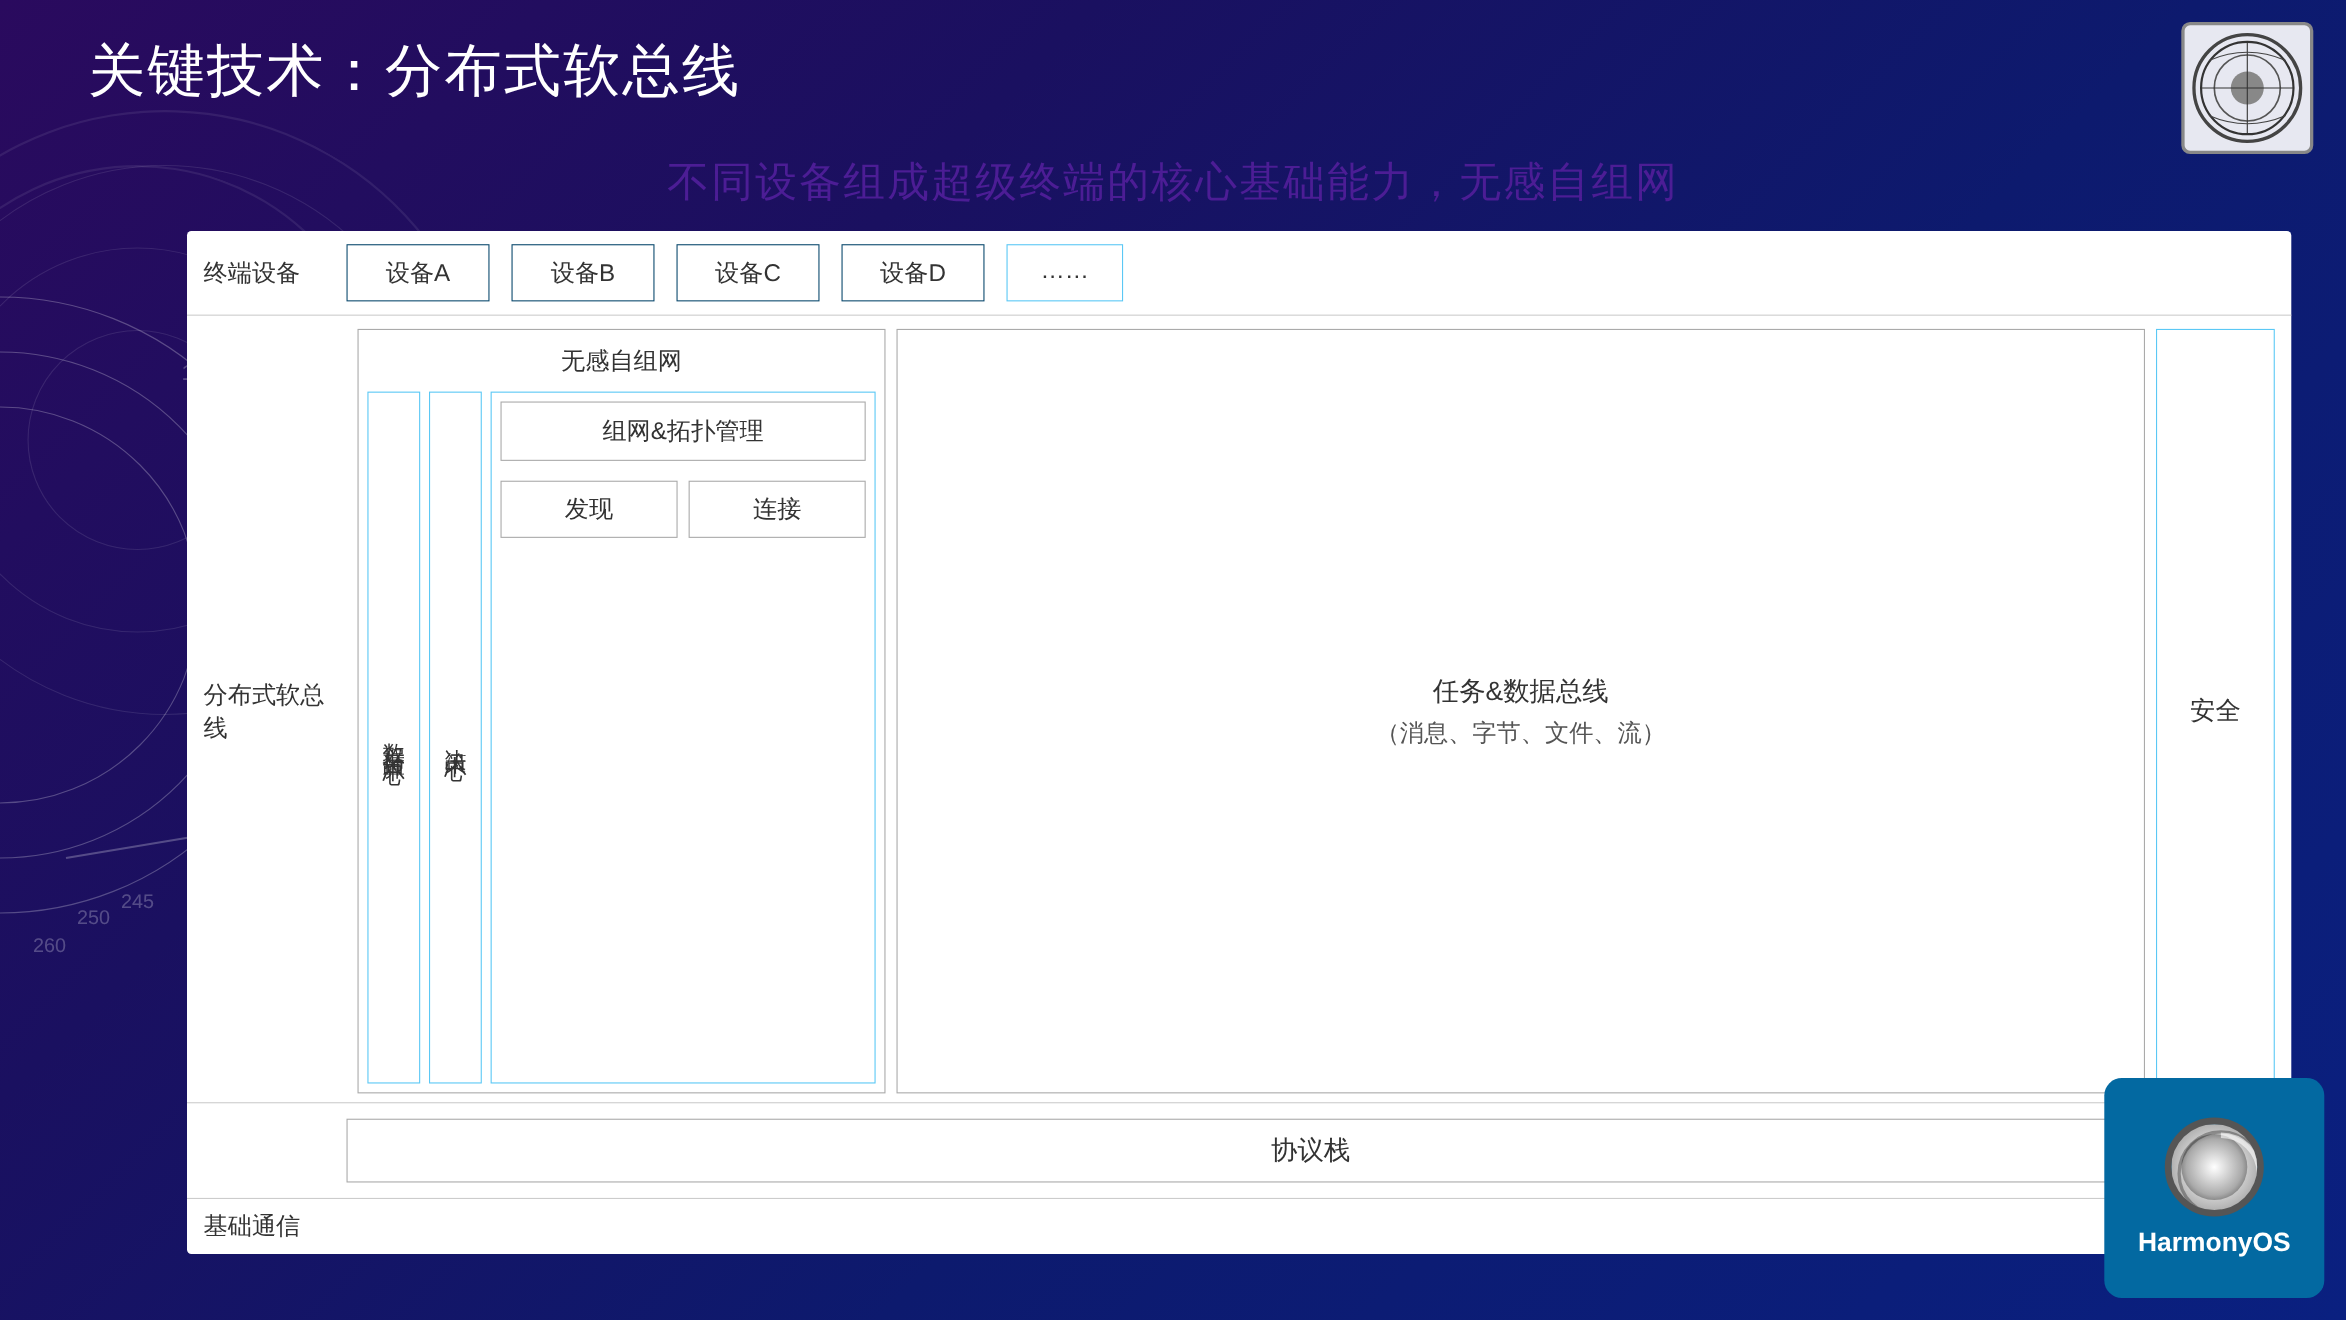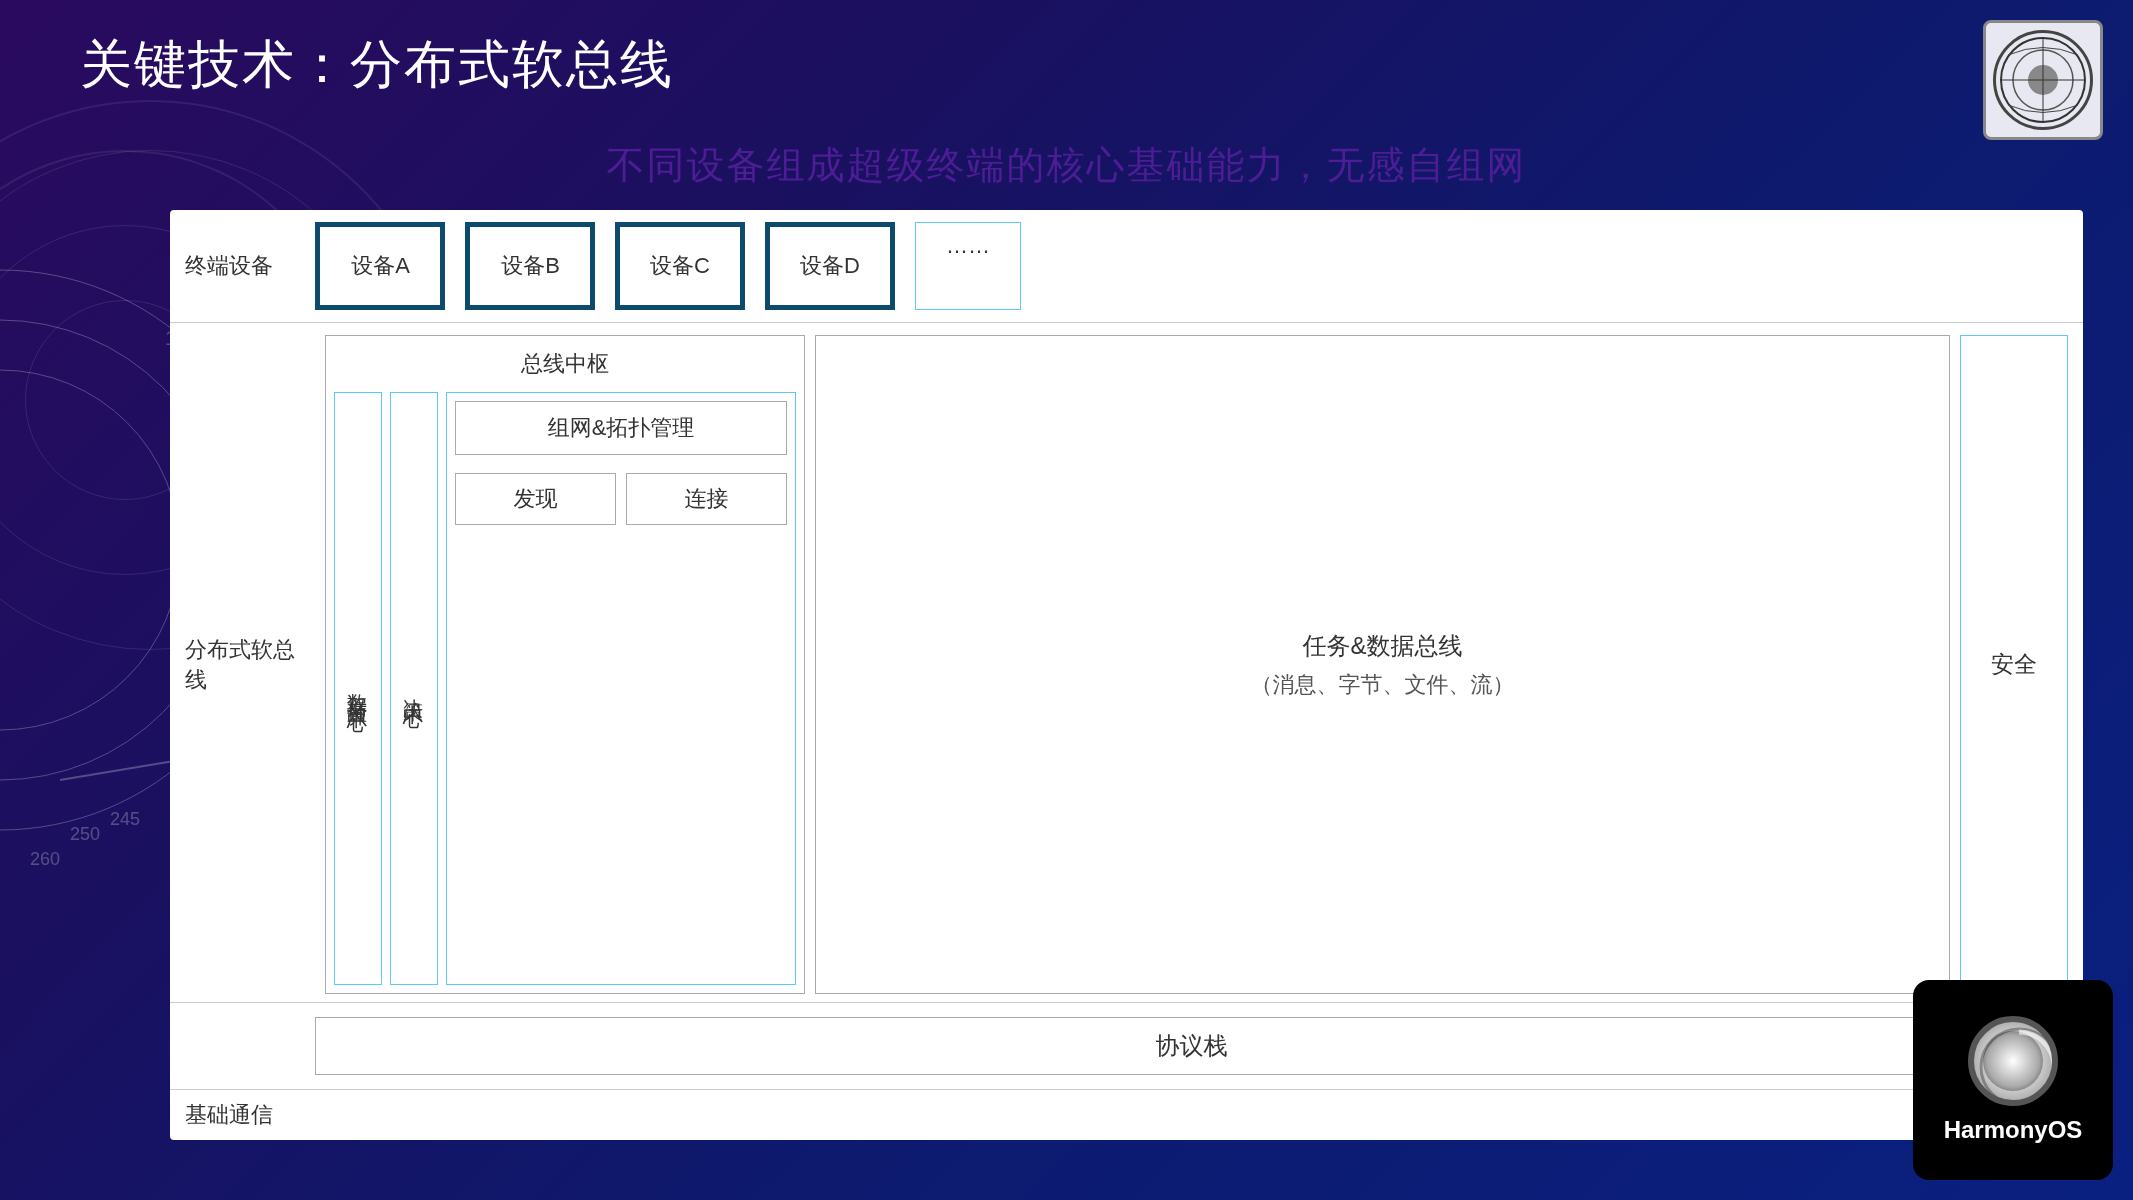--- a/index.html
+++ b/index.html
@@ -100,26 +100,26 @@
       color: #333;
       font-weight: 500;
       flex-shrink: 0;
     }
     .device-boxes {
       display: flex;
       gap: 20px;
       flex: 1;
     }
     .device-box {
-      border: 5px solid #0c4a6e;
-      padding: 24px 30px;
+      border: 1px solid #0c4a6e;
+      padding: 10px 30px;
       font-size: 22px;
       color: #333;
       min-width: 130px;
-      text-align: right;
+      text-align: center;
     }
     .device-dots {
       border: 1px solid #5bc8f5;
       padding: 10px 30px;
       font-size: 22px;
       color: #333;
       min-width: 80px;
       text-align: center;
     }
     .bus-hub-title {
@@ -213,21 +213,21 @@
       text-align: center;
     }
 
     
     .harmonyos-logo {
       position: absolute;
       bottom: 20px;
       right: 20px;
       width: 200px;
       height: 200px;
-      background: #000000;
+      background: #0369a1;
       border-radius: 16px;
       display: flex;
       flex-direction: column;
       align-items: center;
       justify-content: center;
       gap: 10px;
     }
     .harmony-circle {
       width: 90px;
       height: 90px;
@@ -417,21 +417,21 @@
     </div>
   </div>
 
   <div class="main-content-row">
 
     <div class="softbus-label-vertical">分布式软总线</div>
 
     <div class="all-boxes-container">
 
       <div class="bus-hub-container">
-        <div class="bus-hub-title">总线中枢</div>
+        <div class="bus-hub-title">无感自组网</div>
         <div class="bus-hub-inner-row">
 
           <div class="vertical-text-box">数据与计算中心</div>
 
           <div class="vertical-text-box">决策中心</div>
 
           <div class="interconnect-area">
             <div class="topology-btn">组网&amp;拓扑管理</div>
             <div style="display:flex;gap:10px;margin-top:8px;">
               <div class="interconnect-btn">发现</div>

